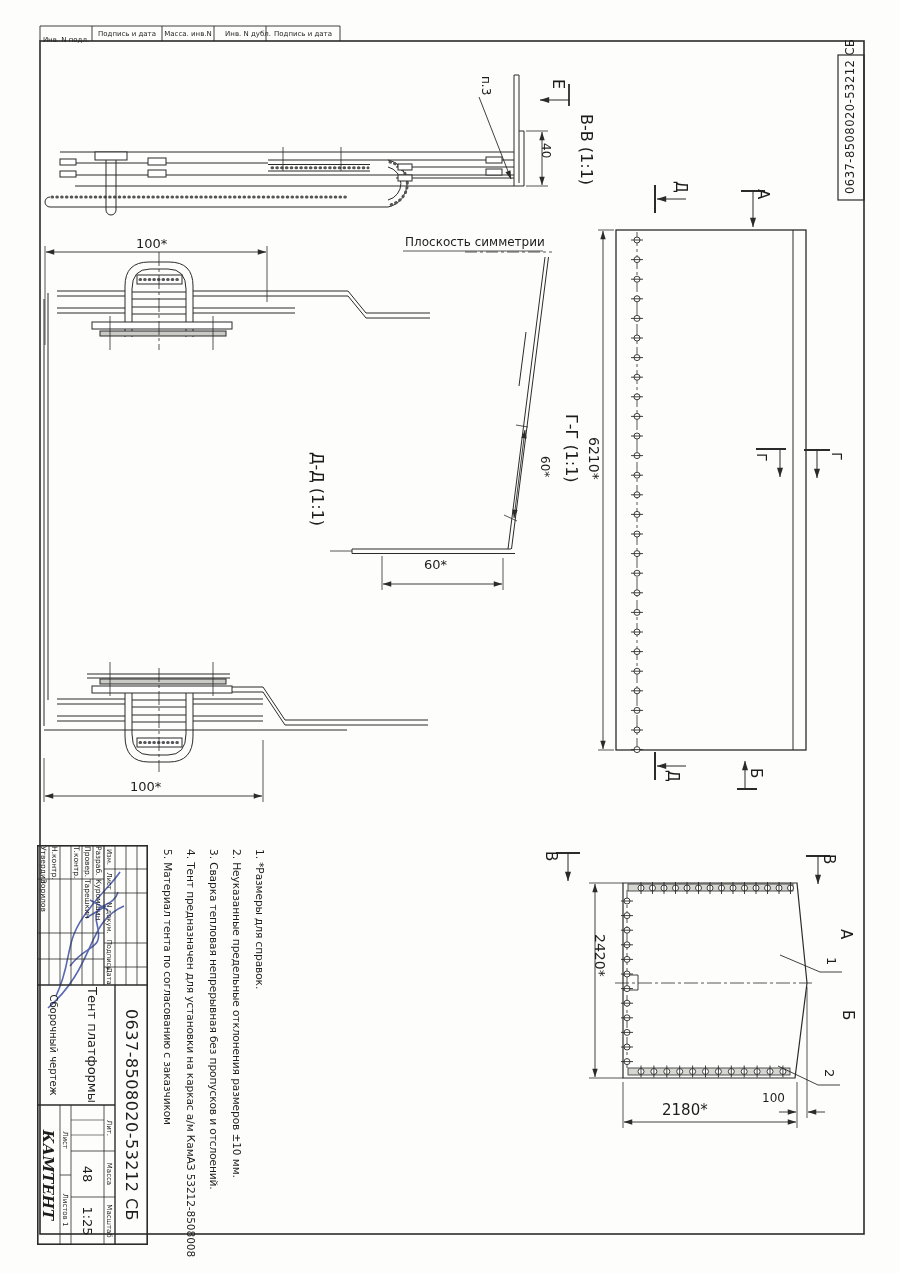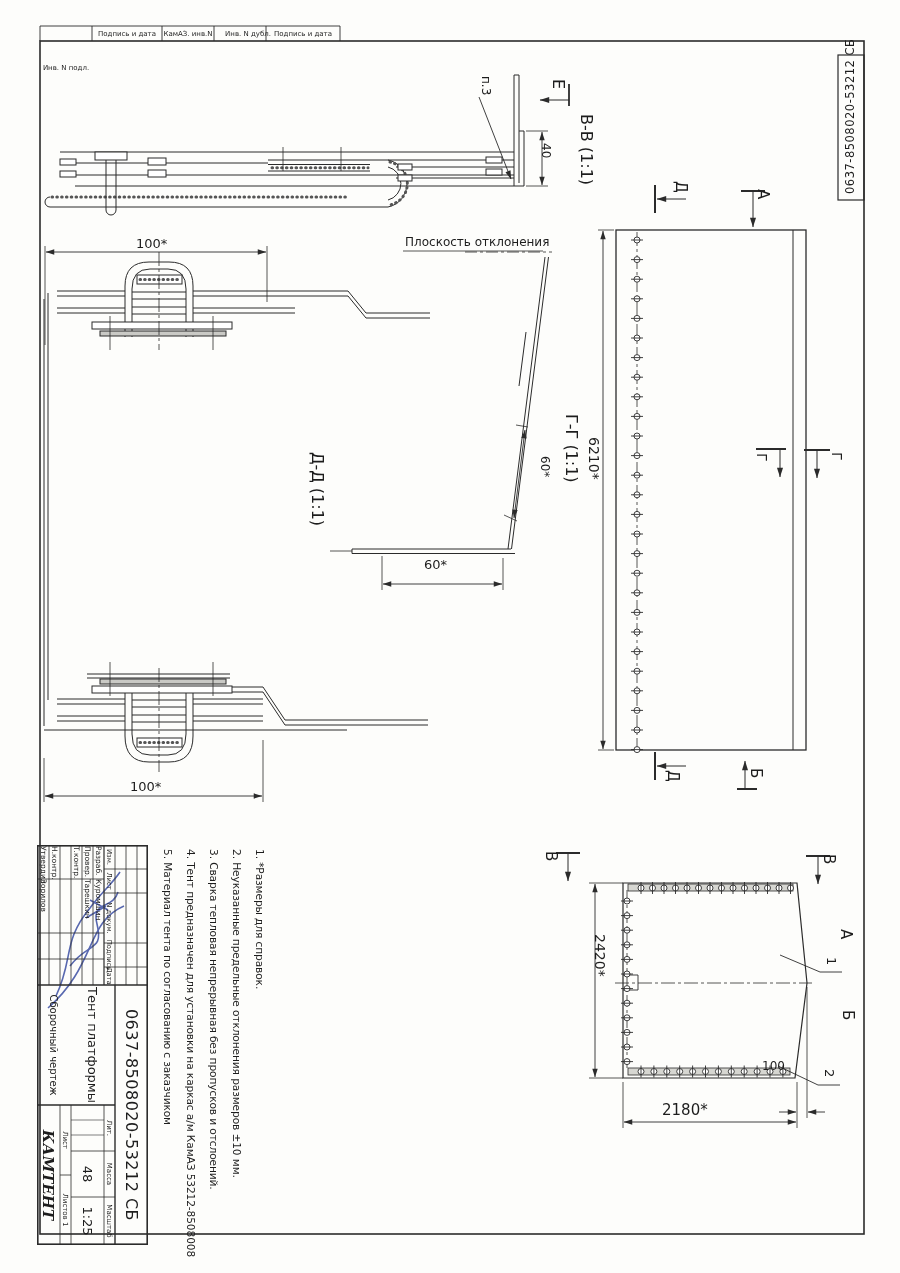--- a/index.html
+++ b/index.html
@@ -380,34 +380,34 @@
   </g>
 
   <g stroke="#3c4fa3" stroke-width="1.6" opacity="0.85">
     <path d="M 56 996 C 74 958 62 942 90 908 C 100 894 112 884 120 872"></path>
     <path d="M 48 1008 C 96 966 86 922 124 906"></path>
     <path d="M 70 966 C 88 942 104 952 97 924 C 91 900 113 910 118 892"></path>
     <path d="M 86 918 l 20 -12 m -16 -6 l 18 10"></path>
   </g>
 </svg>
 
-<div class="cell" style="left:40px;top:26px;width:52px;height:27px;font-size:7px;margin-top:28px;">Инв. N подл.</div>
+<div class="cell" style="left:40px;top:26px;width:52px;height:27px;font-size:7px;">Инв. N подл.</div>
 <div class="cell" style="left:92px;top:26px;width:70px;height:15px;font-size:7px;">Подпись и дата</div>
-<div class="cell" style="left:162px;top:26px;width:52px;height:15px;font-size:7px;">КамАЗ. инв.N</div>
+<div class="cell" style="left:162px;top:26px;width:52px;height:15px;font-size:7px;">Масса. инв.N</div>
 <div class="cell" style="left:214px;top:26px;width:68px;height:15px;font-size:7px;">Инв. N дубл.</div>
 <div class="cell" style="left:266px;top:26px;width:74px;height:15px;font-size:7px;">Подпись и дата</div>
 
 <div class="lbl rotneg" style="left:844px;top:194px;font-size:11.5px;letter-spacing:0.5px;">0637-8508020-53212  СБ</div>
 
-<div class="lbl" style="left:405px;top:236px;font-size:12px;">Плоскость отклонения</div>
+<div class="lbl" style="left:405px;top:236px;font-size:12px;">Плоскость симметрии</div>
 <div class="lbl" style="left:136px;top:237px;font-size:13px;">100*</div>
 <div class="lbl" style="left:130px;top:780px;font-size:13px;">100*</div>
 <div class="lbl" style="left:424px;top:558px;font-size:13px;">60*</div>
 <div class="lbl" style="left:662px;top:1103px;font-size:15px;text-align:right;">2180*</div>
-<div class="lbl" style="left:762px;top:1060px;font-size:12px;text-align:right;">100</div>
+<div class="lbl" style="left:762px;top:1092px;font-size:12px;text-align:right;">100</div>
 
 <div class="lbl rot" style="left:492px;top:76px;font-size:12px;">п.3</div>
 <div class="lbl rot" style="left:566px;top:79px;font-size:16px;">Е</div>
 <div class="lbl rot" style="left:594px;top:114px;font-size:16px;">В-В  (1:1)</div>
 <div class="lbl rot" style="left:552px;top:143px;font-size:12px;">40</div>
 <div class="lbl rot" style="left:579px;top:414px;font-size:16px;">Г-Г  (1:1)</div>
 <div class="lbl rot" style="left:551px;top:456px;font-size:12px;">60*</div>
 <div class="lbl rot" style="left:325px;top:452px;font-size:16px;">Д-Д  (1:1)</div>
 <div class="lbl rot" style="left:601px;top:437px;font-size:14px;">6210*</div>
 <div class="lbl rot" style="left:688px;top:181px;font-size:15px;">Д</div>

